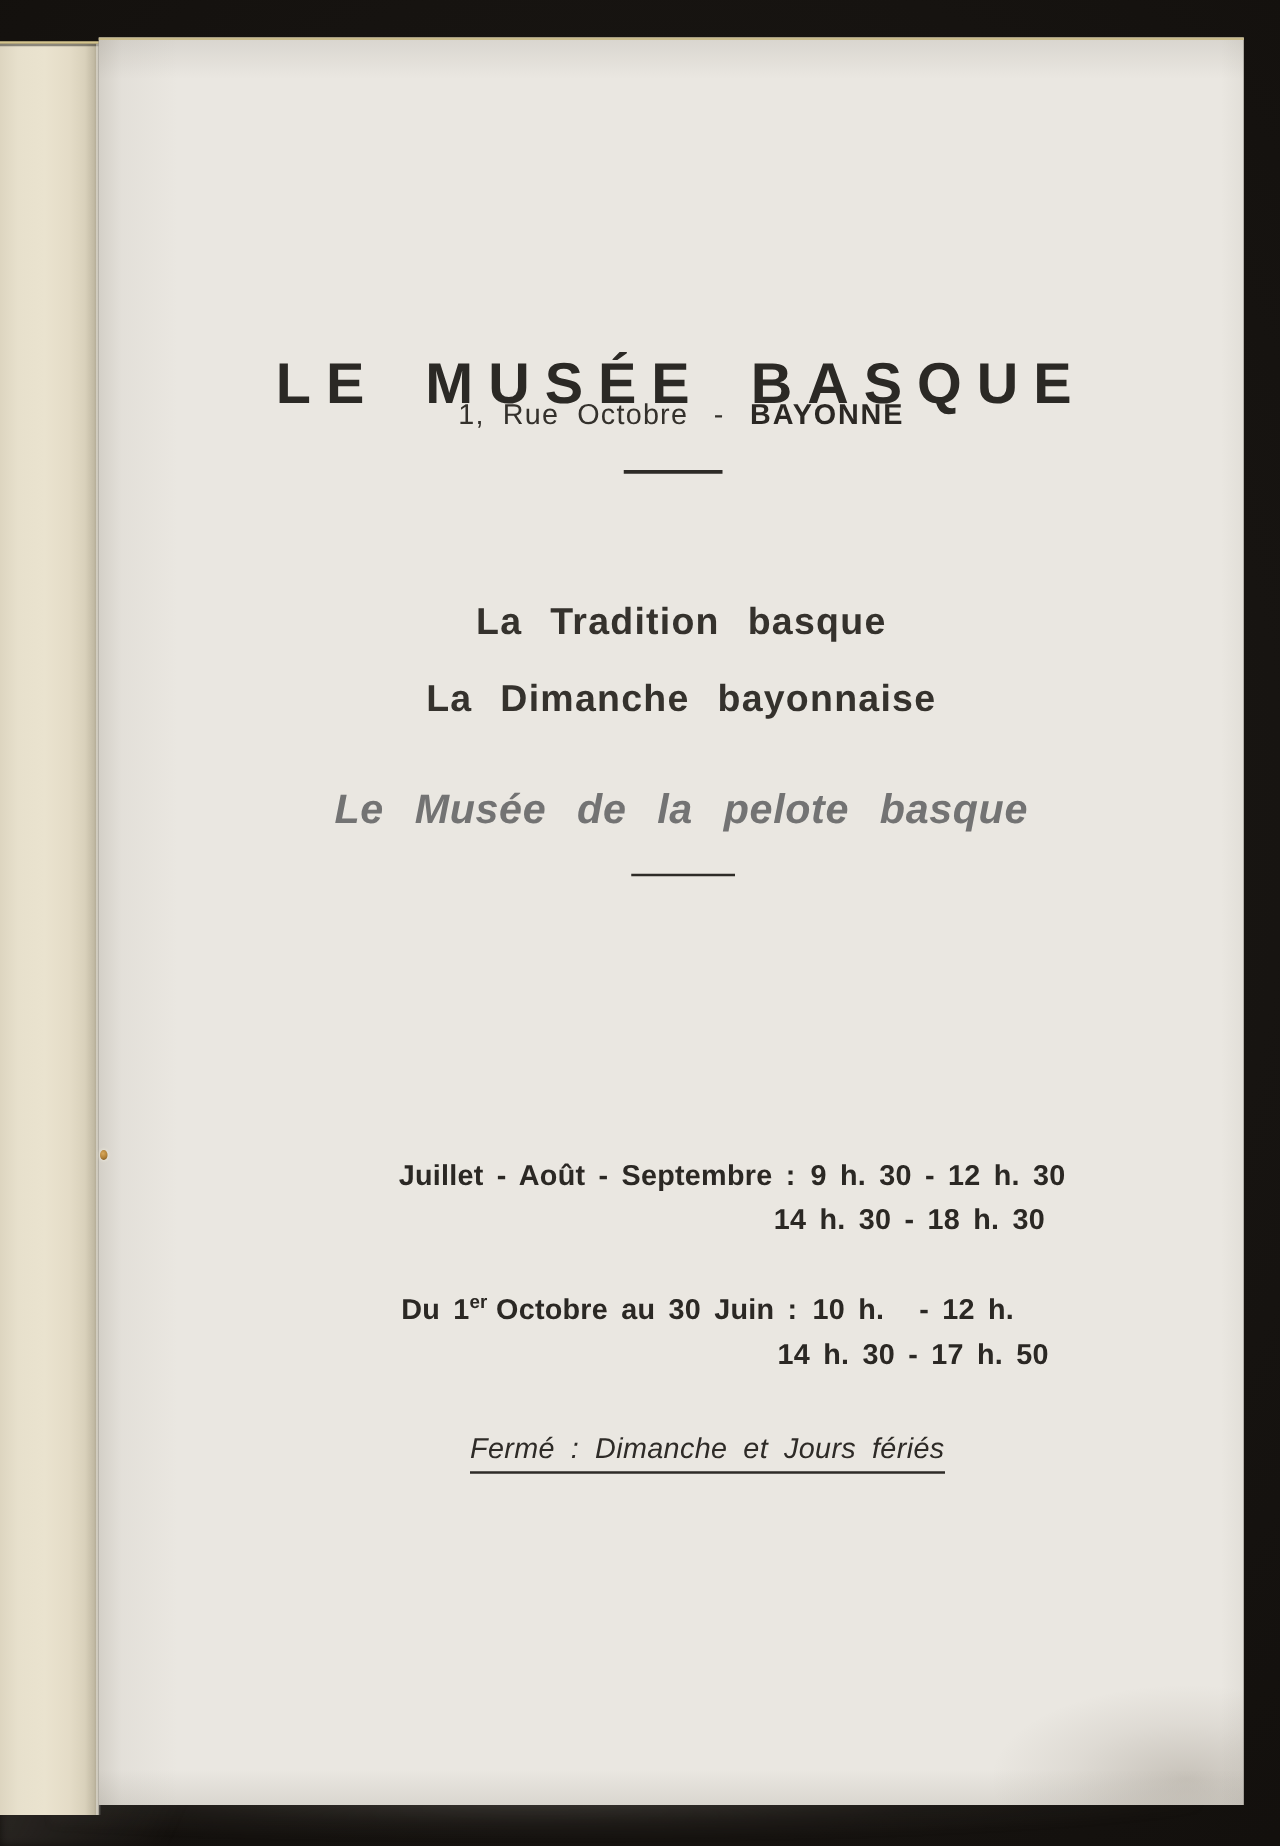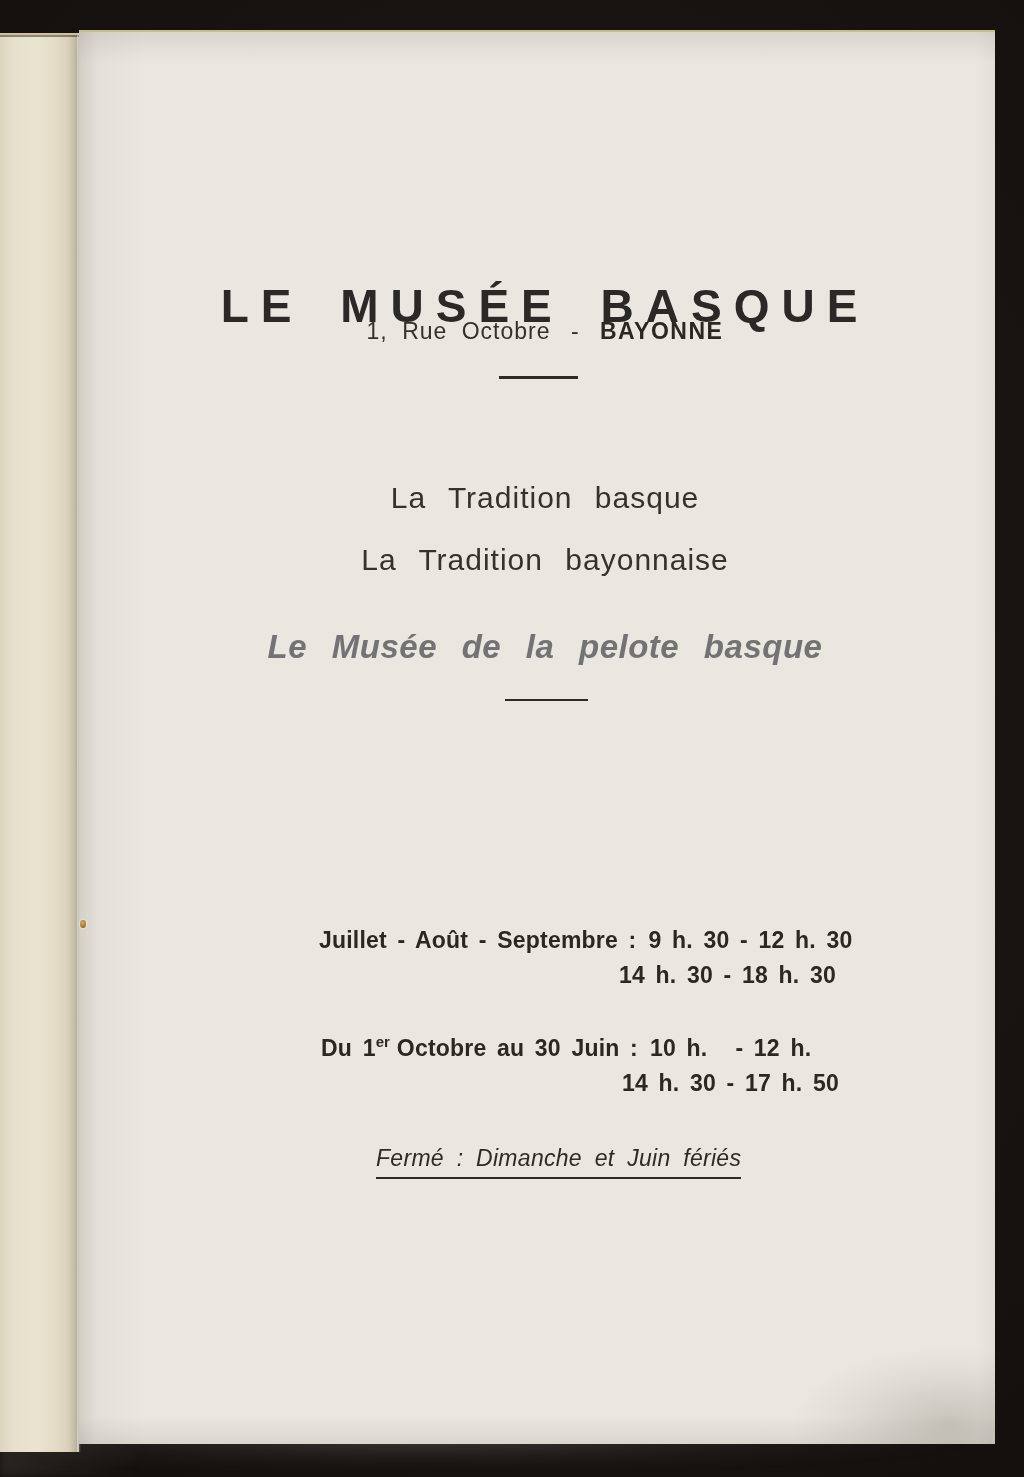--- a/index.html
+++ b/index.html
@@ -136,21 +136,21 @@
 
   .rule {
     position: absolute;
     background: #2e2b27;
   }
   .rule-1 { left: 420px; top: 344px; width: 79px; height: 3px; }
   .rule-2 { left: 426px; top: 667px; width: 83px; height: 2px; }
 
   .subtitle {
     font-size: 30px;
-    font-weight: 400;
+    font-weight: 700;
     letter-spacing: 1px;
     word-spacing: 13px;
     color: #35322d;
   }
   .sub-1 { top: 449px; }
   .sub-2 { top: 511px; }
 
   .feature {
     top: 596px;
     font-size: 33px;
@@ -238,37 +238,37 @@
     <div class="centered address">
       <span>1, Rue Octobre</span>
       <span class="dash">-</span>
       <span class="city">BAYONNE</span>
     </div>
 
     <div class="rule rule-1"></div>
 
     <div class="centered subtitle sub-1">La Tradition basque</div>
 
-    <div class="centered subtitle sub-2">La Tradition bayonnaise</div>
+    <div class="centered subtitle sub-2">La Dimanche bayonnaise</div>
 
     <div class="centered feature">Le Musée de la pelote basque</div>
 
     <div class="rule rule-2"></div>
 
 
     <div class="hline b1r1">
       <span>Juillet - Août - Septembre :</span><span class="tgap">9 h. 30 - 12 h. 30</span>
     </div>
 
     <div class="hline b1r2">14 h. 30 - 18 h. 30</div>
 
     <div class="hline b2r1">
       <span><span>Du 1</span><sup class="ord">er</sup><span class="lsp">Octobre au 30 Juin :</span></span><span class="tgap">10 h.</span><span class="tgap2">- 12 h.</span>
     </div>
 
     <div class="hline b2r2">14 h. 30 - 17 h. 50</div>
 
     <div class="closed">
-      <span class="ul2">Fermé : Dimanche et Juin fériés</span>
+      <span class="ul2">Fermé : Dimanche et Jours fériés</span>
     </div>
 
   </div>
 </div>
 
 </body></html>

